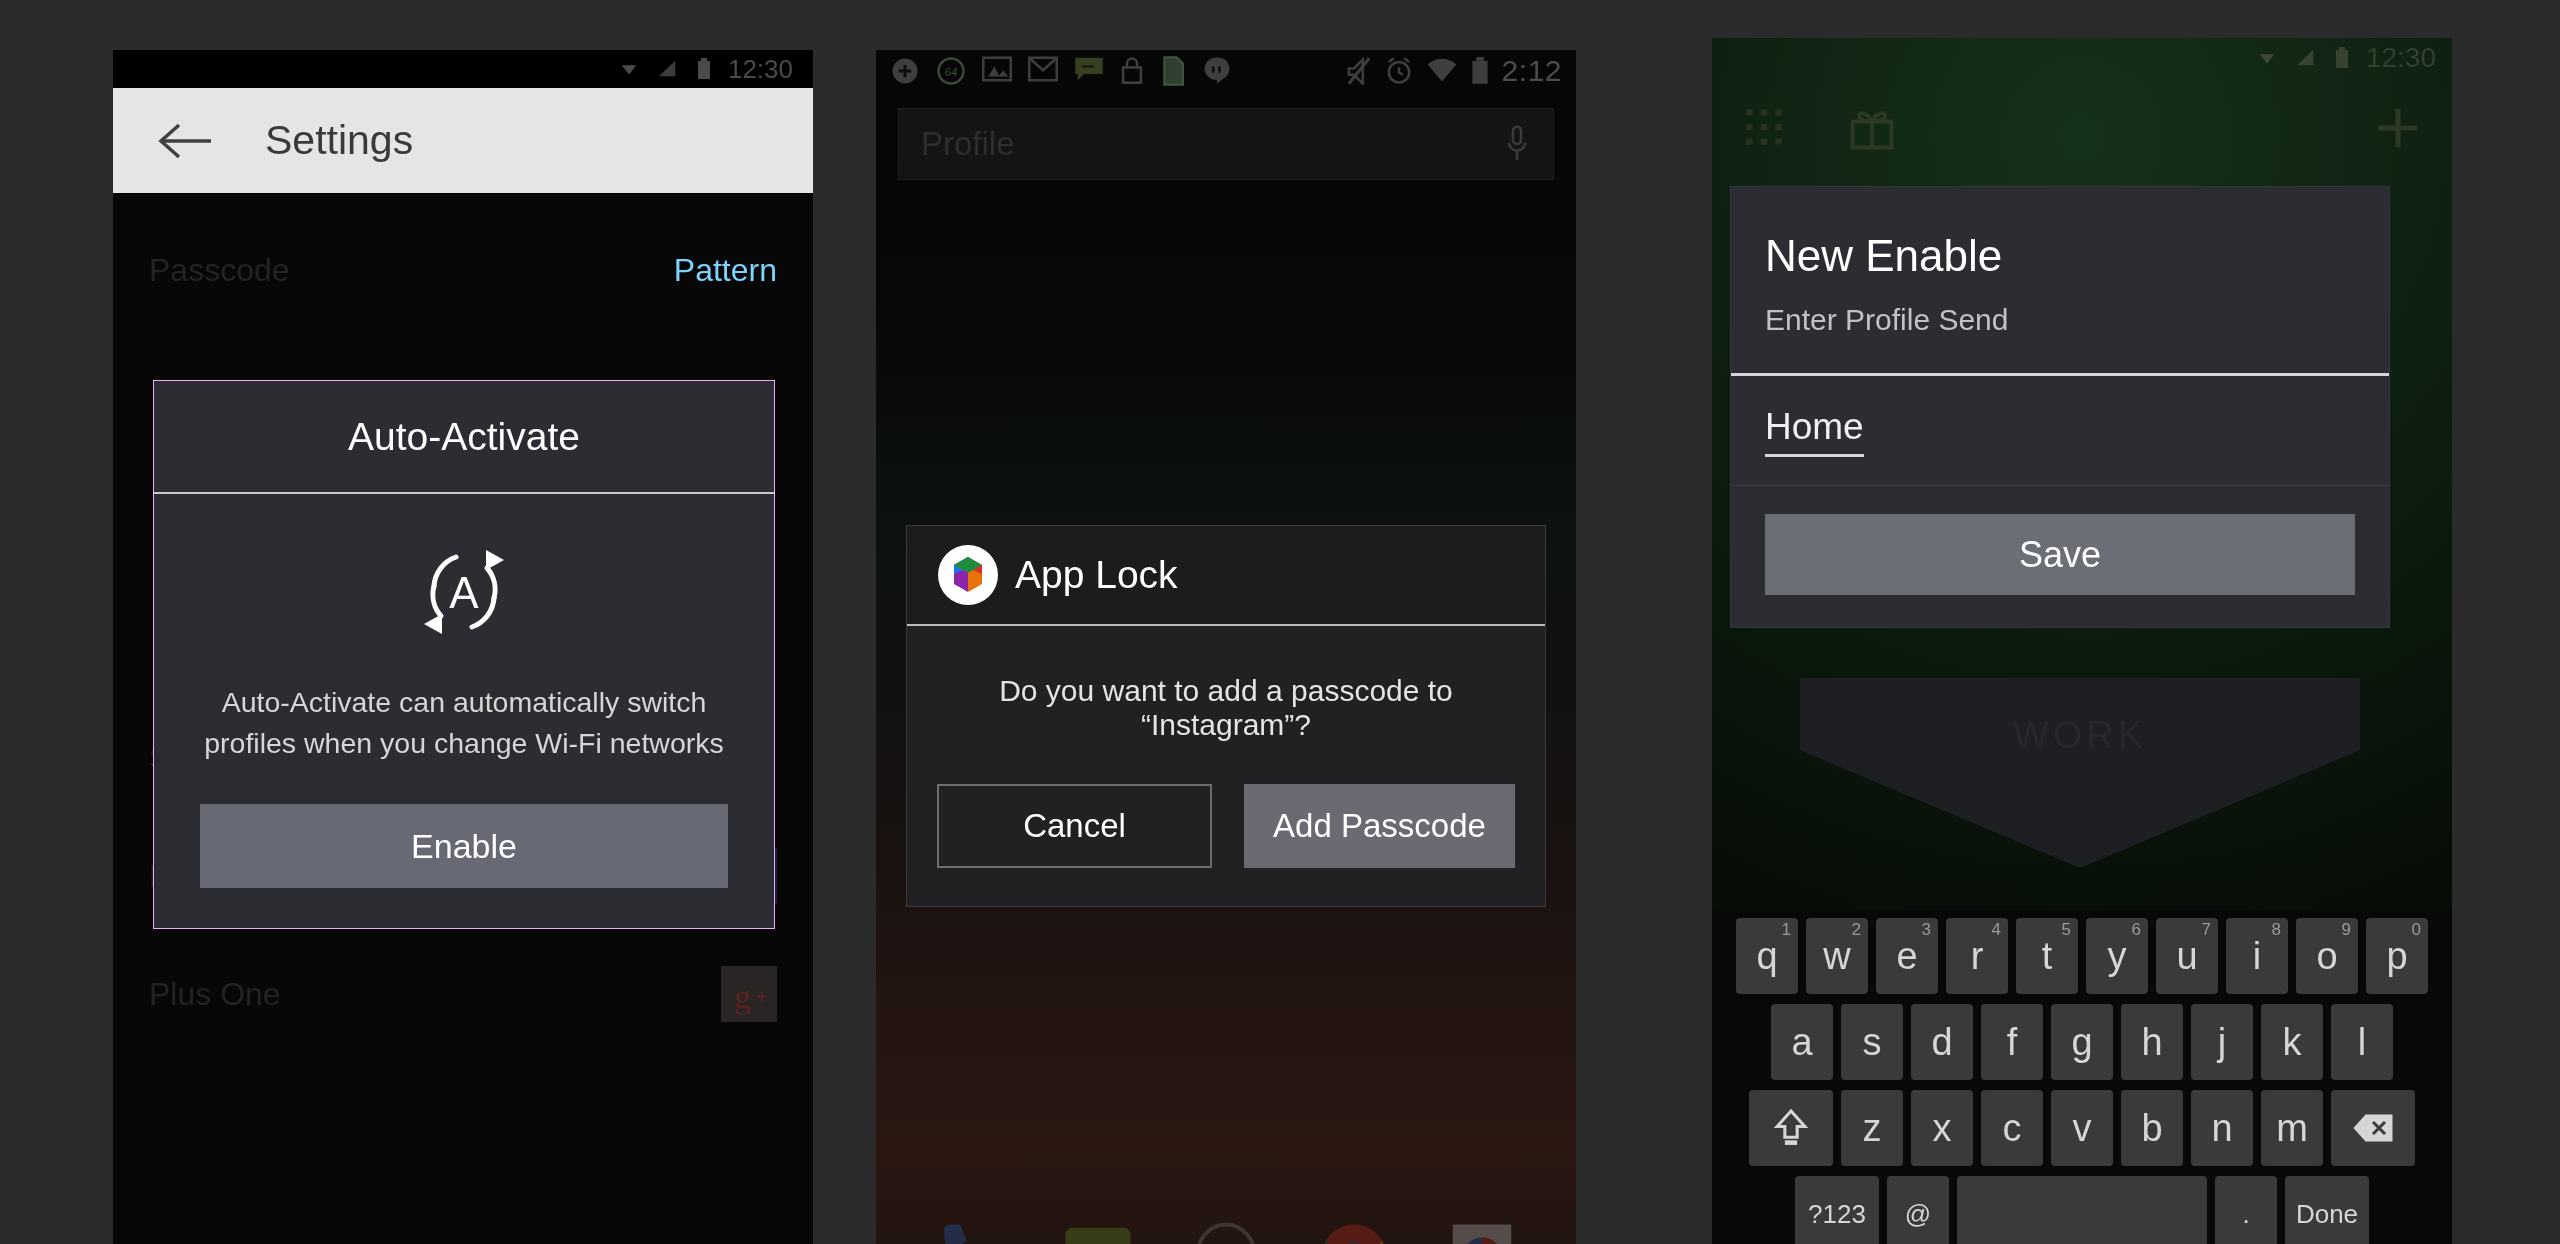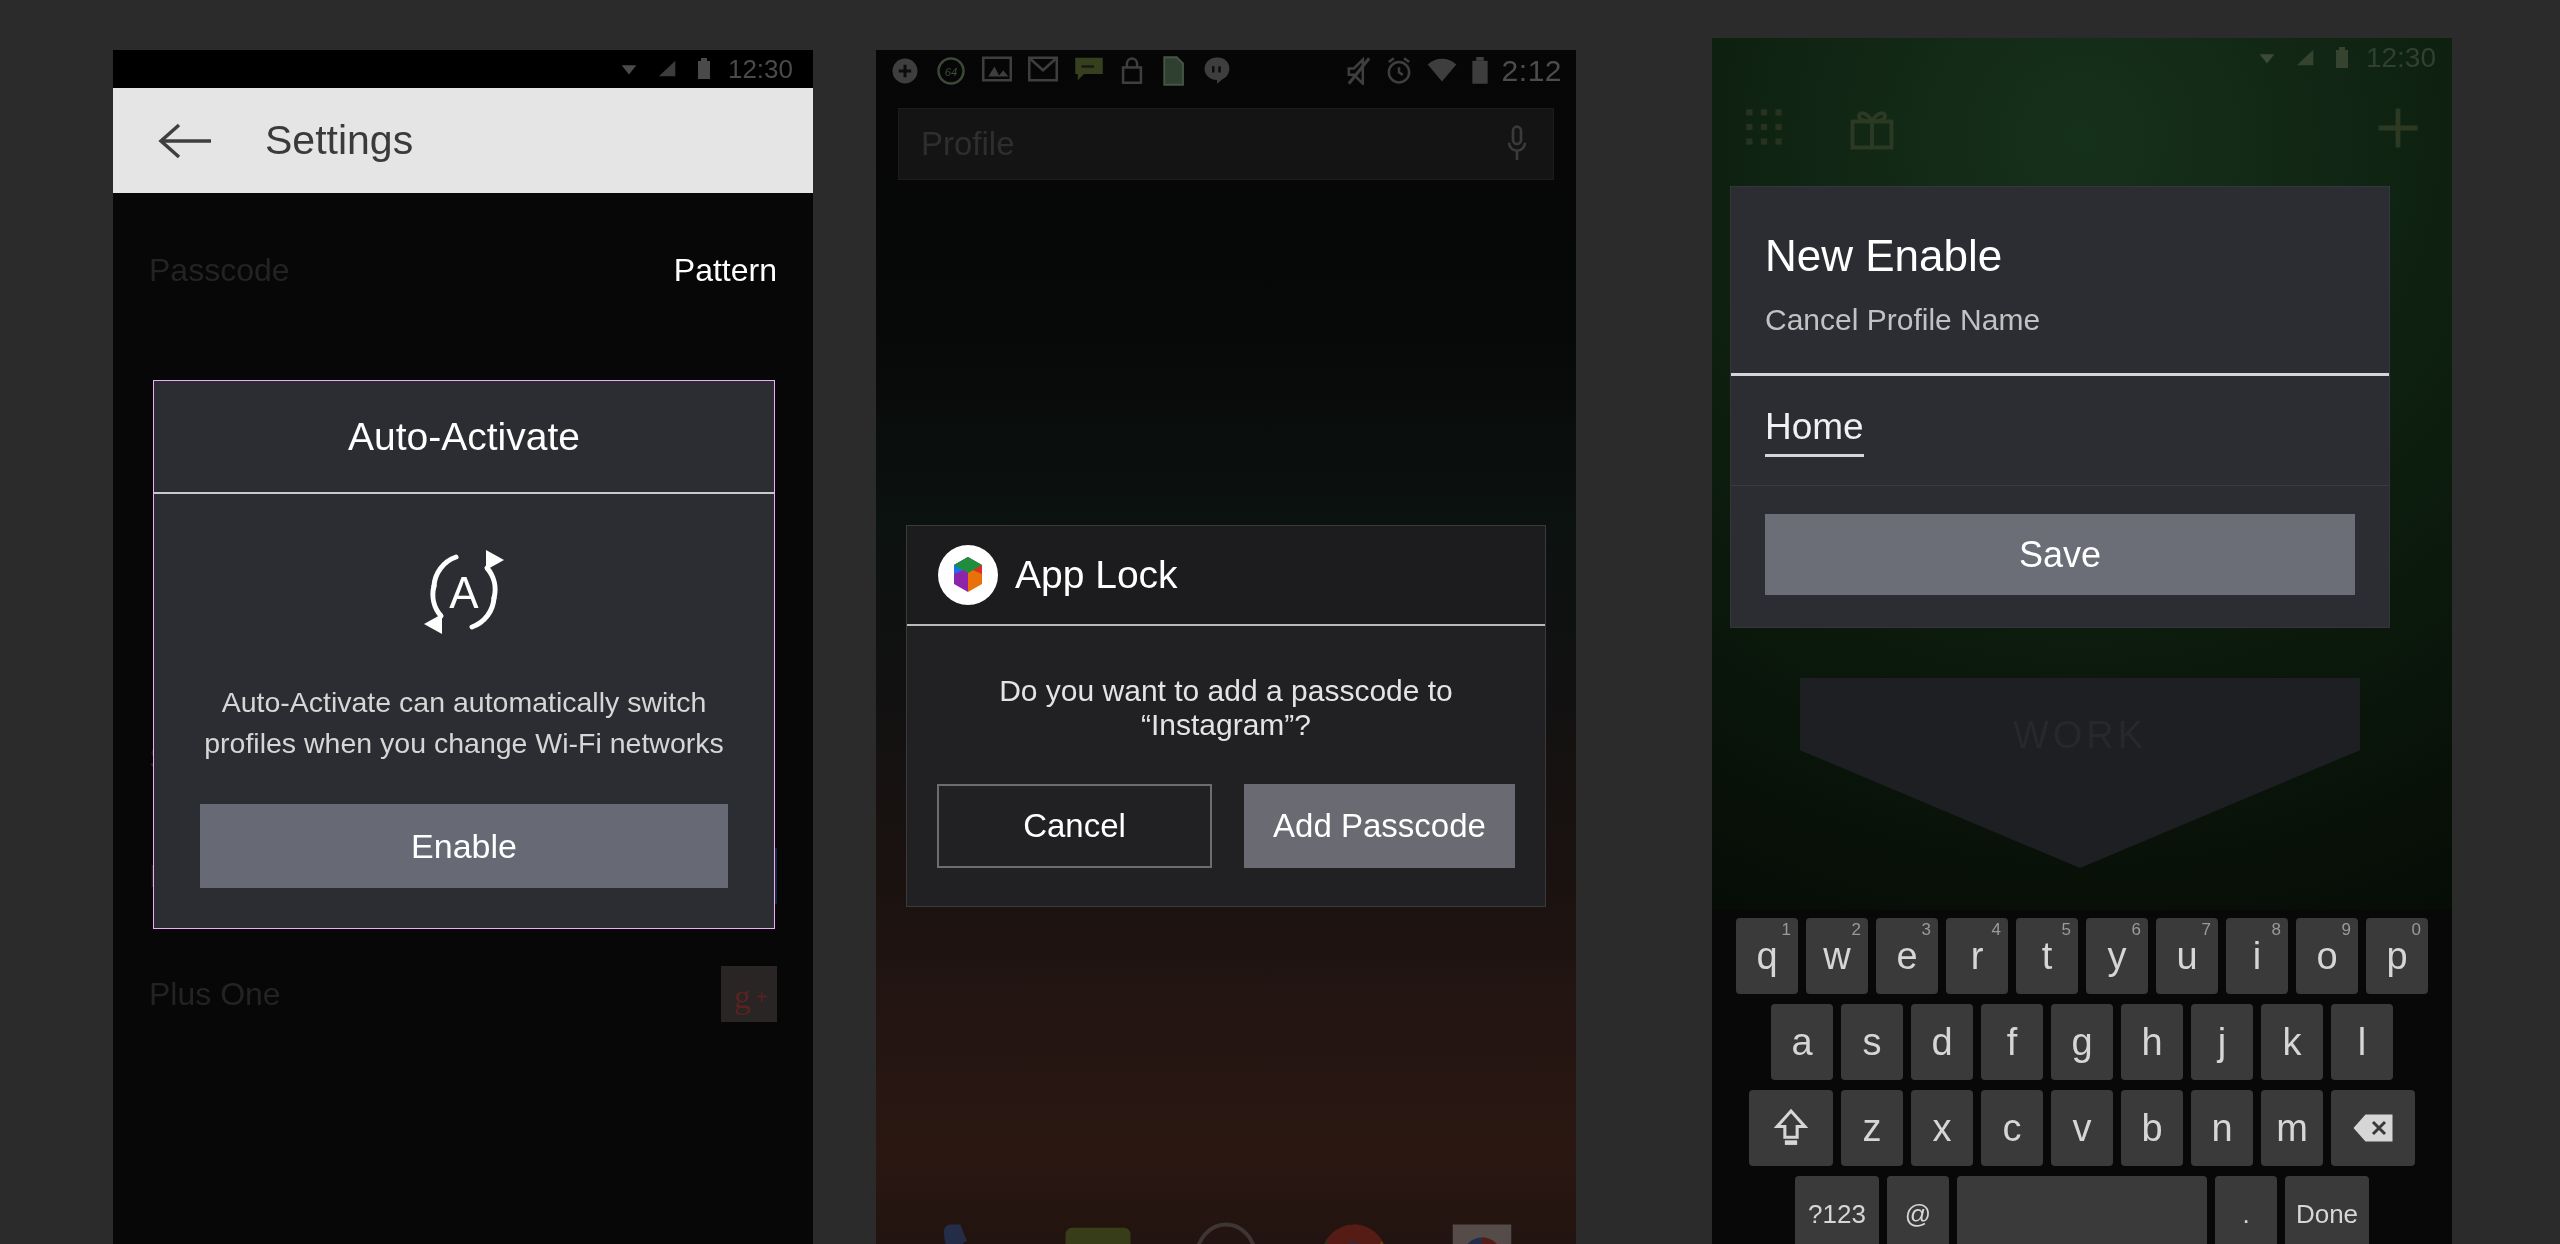--- a/index.html
+++ b/index.html
@@ -49,21 +49,21 @@
     height: 105px; display:flex; align-items:center;
     padding-left: 44px; gap: 50px;
     background: #e5e5e5;
   }
   .p1-title { color:#3a3a3a; font-size:41px; font-weight:400; }
   .p1-list { padding-top: 18px; }
   .p1-row {
     height: 118px; display:flex; align-items:center; justify-content:space-between;
     padding: 0 36px; color:#232323; font-size:32px;
   }
-  .p1-row .val { color:#ffffff; font-size:32px; }
+  .p1-row .val { color:#7dd3fc; font-size:32px; }
 
   
   .dialog1 {
     position:absolute; left:40px; top:330px; width:622px;
     background:#2b2d32;
     border:1px solid #f0abfc;
     z-index: 30;
   }
   .dlg1-head {
     height:113px; display:flex; align-items:center; justify-content:center;
@@ -532,21 +532,21 @@
         </span>
       </div>
 
       <div class="work-chevron">
         <span>WORK</span>
       </div>
 
       <div class="dialog3">
         <div class="d3-sec1">
           <div class="d3-title">New Enable</div>
-          <div class="d3-placeholder">Cancel Profile Name</div>
+          <div class="d3-placeholder">Enter Profile Send</div>
         </div>
         <div class="d3-sec2">
           <span class="d3-home">Home</span>
         </div>
         <div class="d3-sec3">
           <div class="d3-save">Save</div>
         </div>
       </div>
 
       <div class="kbd">

